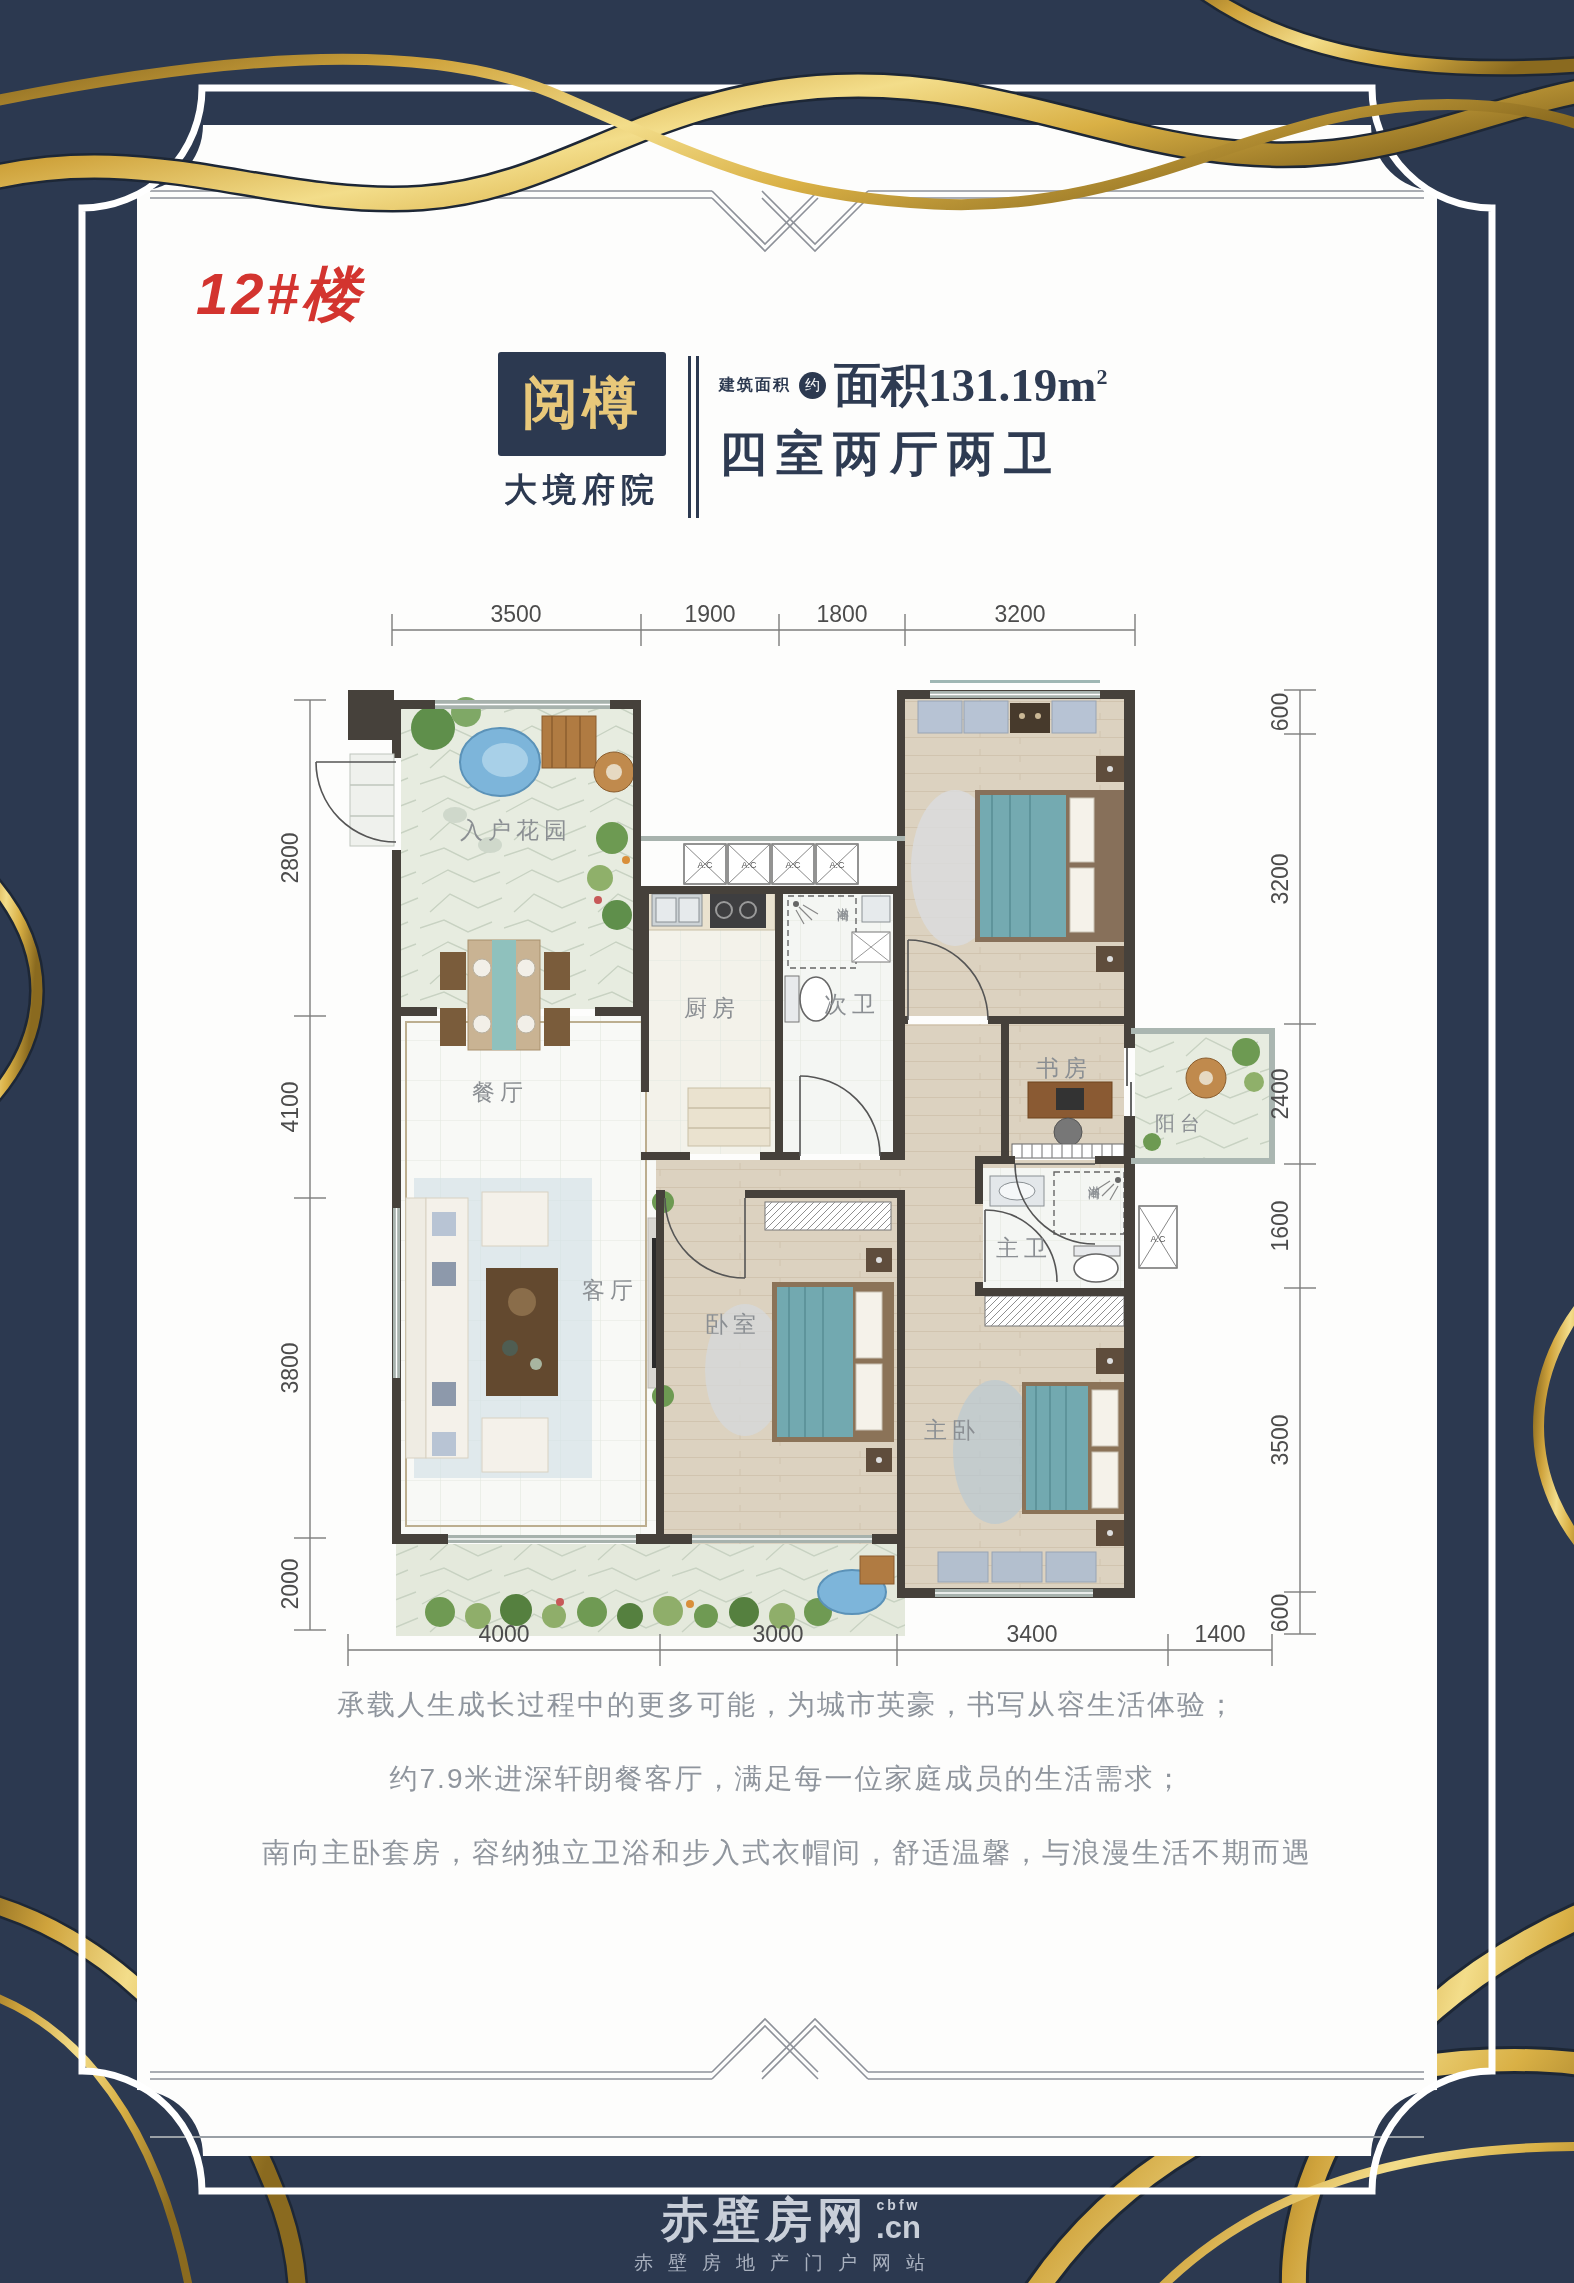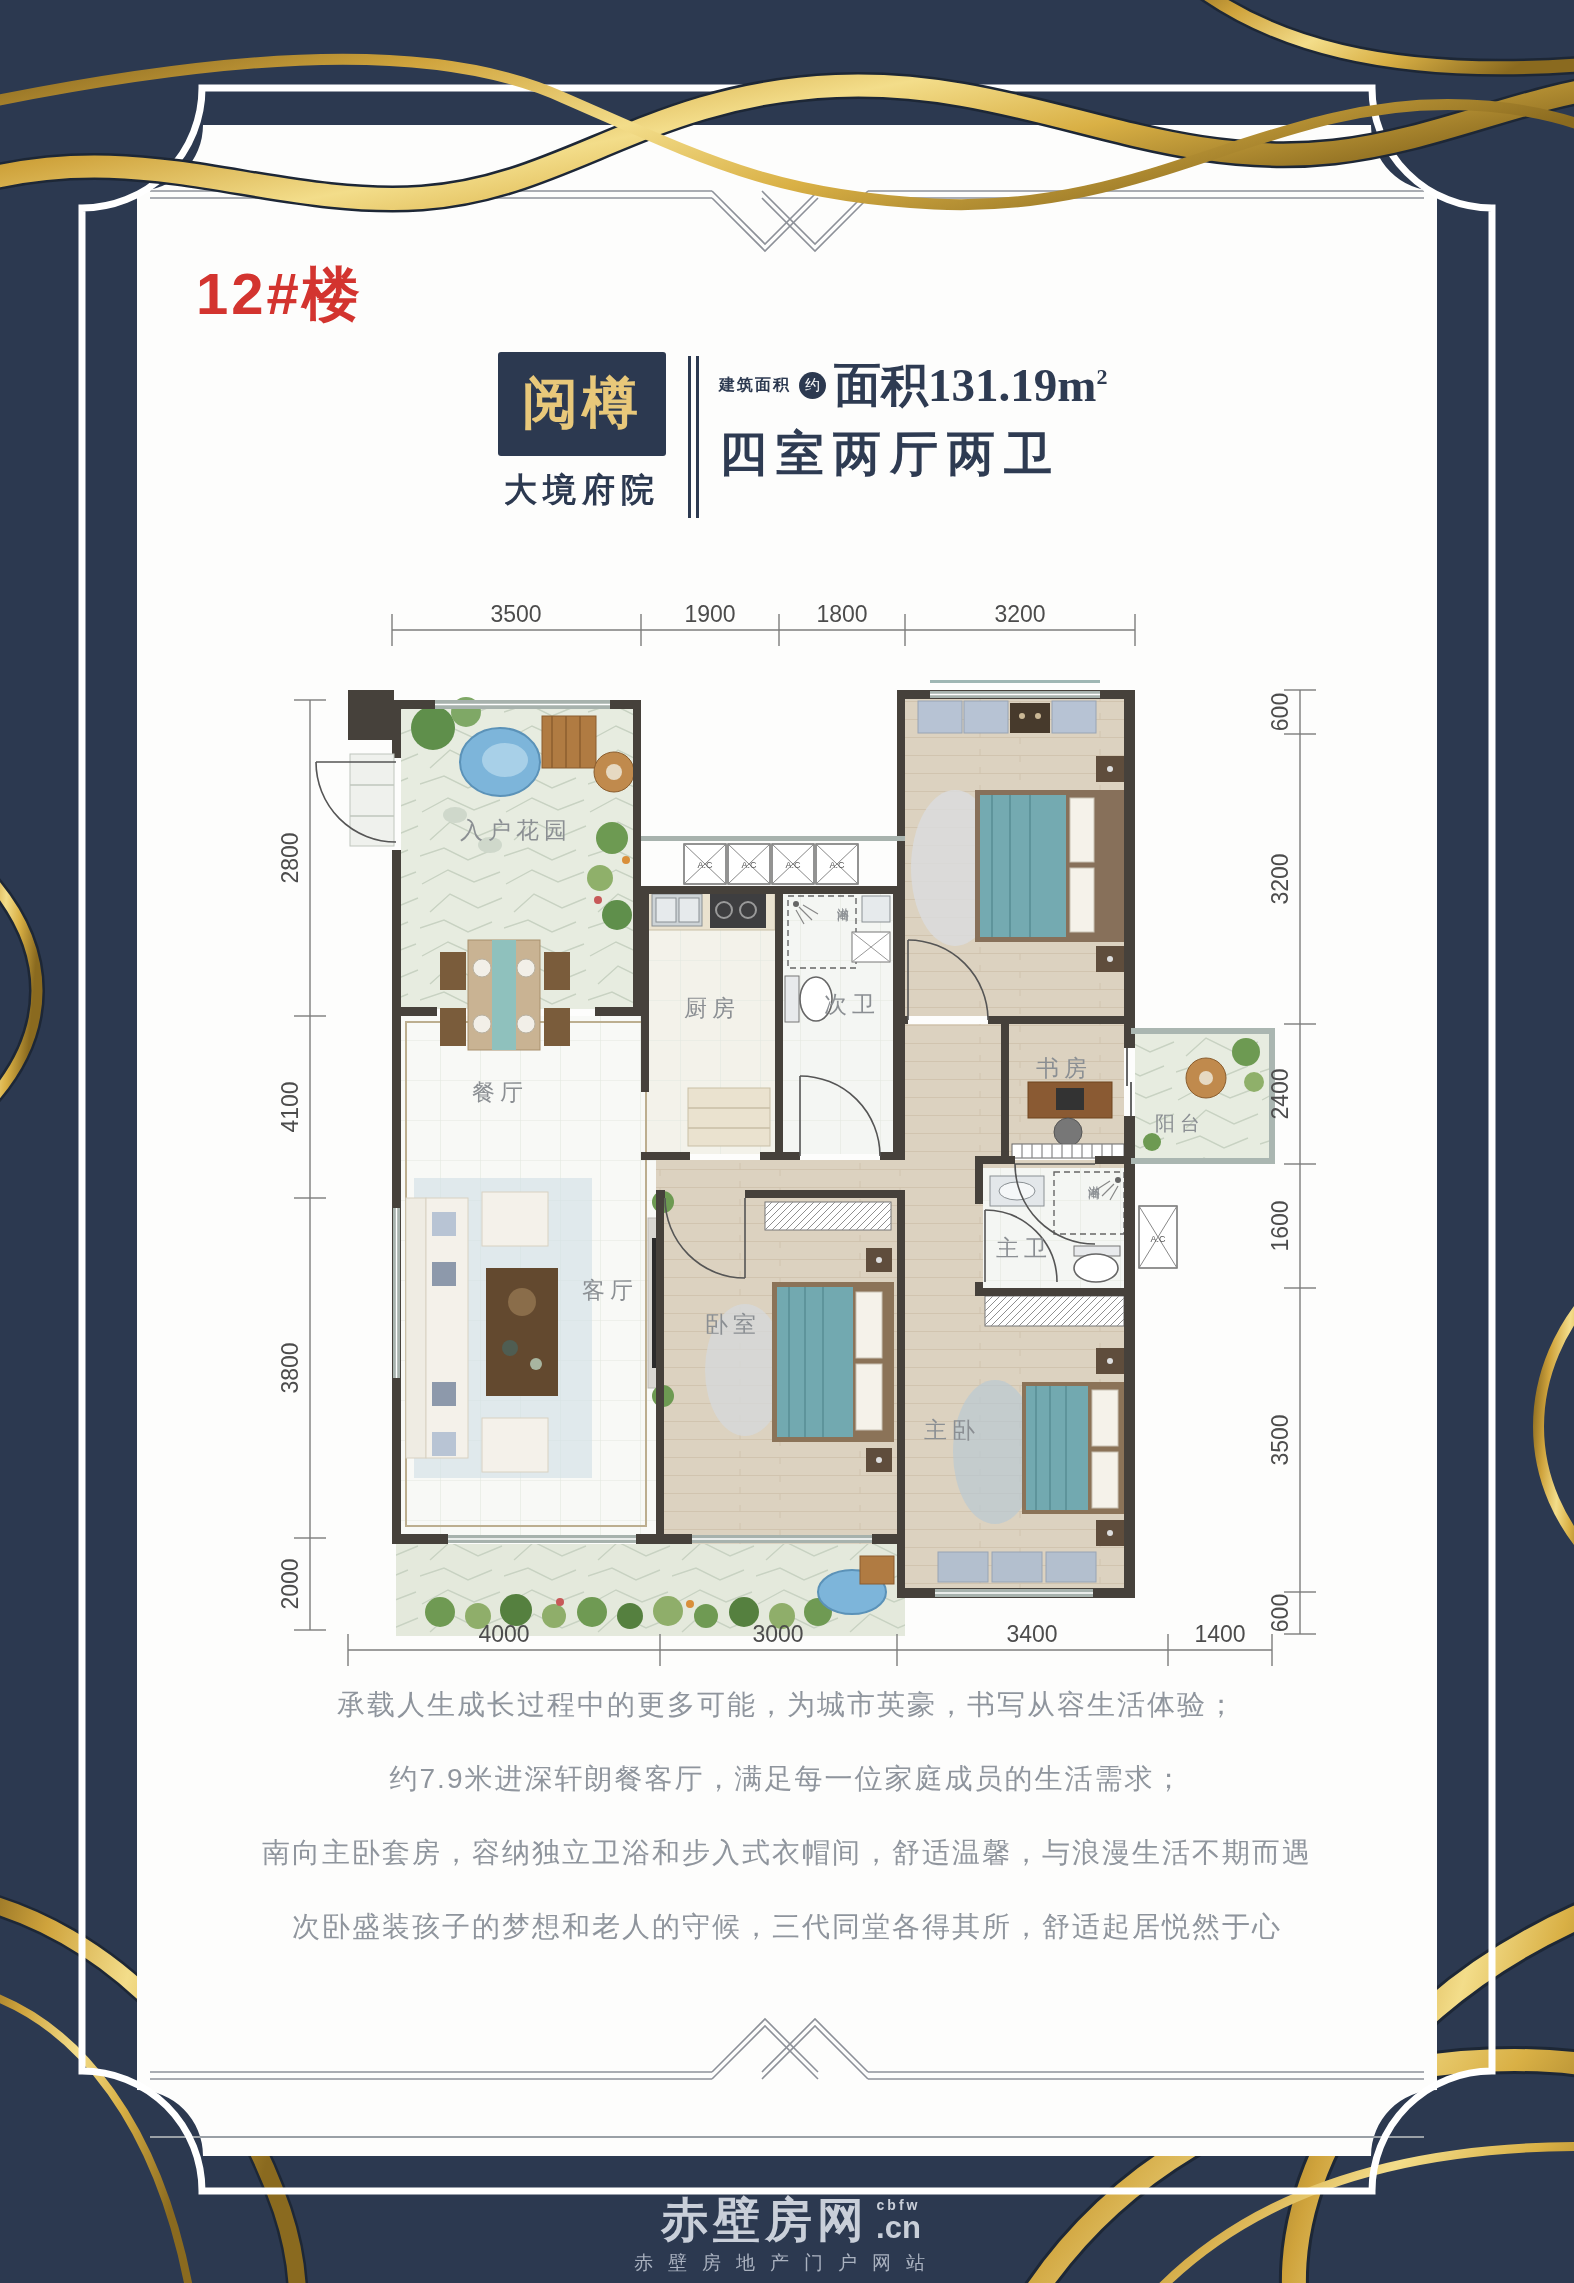--- a/index.html
+++ b/index.html
@@ -2,21 +2,21 @@
 <html><head>
 <meta charset="utf-8">
 <style>
   html,body{margin:0;padding:0;background:#2c3950;}
   .poster{position:relative;width:1574px;height:2283px;background:#2c3950;overflow:hidden;
           font-family:"Liberation Sans",sans-serif;}
   svg text{font-family:"Liberation Sans",sans-serif;}
   .deco{position:absolute;left:0;top:0;width:1574px;height:2283px;}
   .plan{position:absolute;left:250px;top:556px;width:1120px;height:1146px;}
   #building-label{position:absolute;left:196px;top:256px;font-size:58px;font-weight:bold;
-                  color:#d3342f;letter-spacing:3px;z-index:5;}
+                  color:#d3342f;letter-spacing:3px;z-index:5;font-style:italic;}
   .header{position:absolute;left:498px;top:352px;display:flex;align-items:flex-start;z-index:5;}
   .brand{width:168px;text-align:center;}
   .brand-plate{background:#2c3950;border-radius:3px;height:104px;display:flex;align-items:center;
                justify-content:center;font-family:"Liberation Serif",serif;font-size:56px;
                font-weight:bold;color:#e8c87a;letter-spacing:4px;}
   .brand-sub{margin-top:12px;font-family:"Liberation Serif",serif;font-size:33px;color:#2c3950;
              letter-spacing:6px;font-weight:bold;}
   .hdr-divider{width:5px;border-left:3px solid #2c3950;border-right:3px solid #2c3950;height:162px;
                margin:4px 20px 0 22px;}
   .spec-row1{display:flex;align-items:center;height:66px;}
@@ -507,21 +507,20 @@
         </div>
       </div>
       <div class="spec-layout">四室两厅两卫</div>
     </div>
   </div>
 
   <div class="desc">
     <p>承载人生成长过程中的更多可能，为城市英豪，书写从容生活体验；</p>
     <p>约7.9米进深轩朗餐客厅，满足每一位家庭成员的生活需求；</p>
     <p>南向主卧套房，容纳独立卫浴和步入式衣帽间，舒适温馨，与浪漫生活不期而遇</p>
-    <p>次卧盛装孩子的梦想和老人的守候，三代同堂各得其所，舒适起居悦然于心</p>
   </div>
 
   <div class="footer">
     <div class="logo-row">
       <span class="logo-main">赤壁房网</span>
       <span class="logo-col">
         <span class="logo-sup">cbfw</span>
         <span class="logo-cn">.cn</span>
       </span>
     </div>

